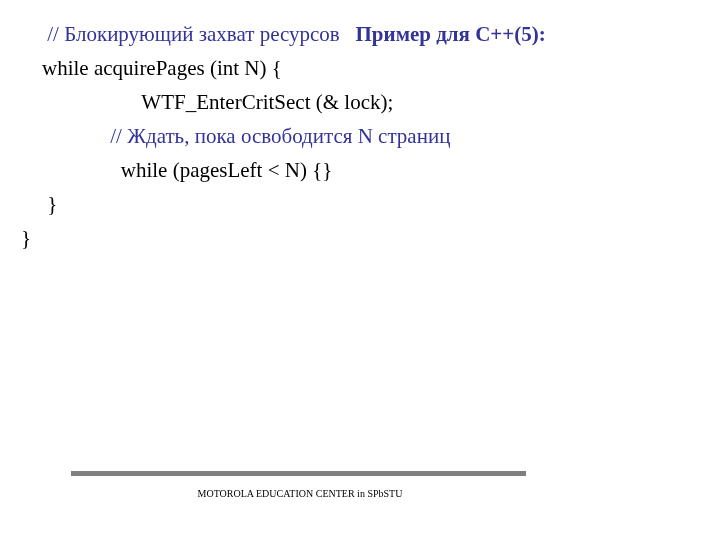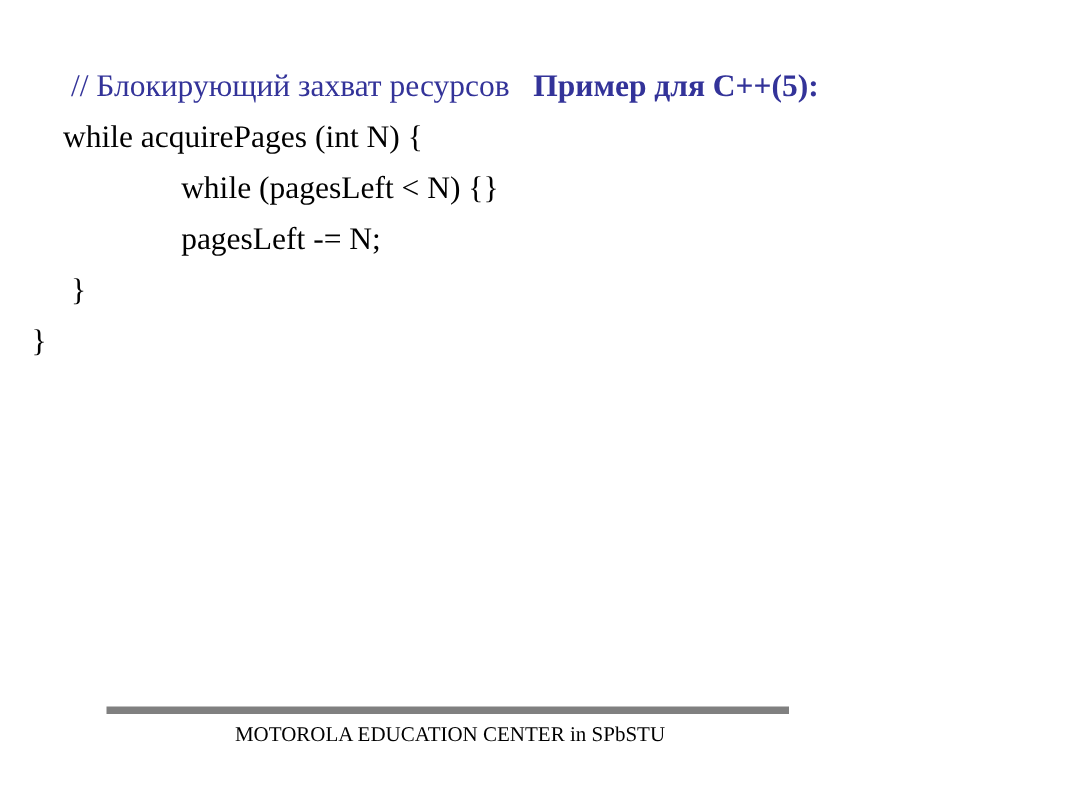--- a/index.html
+++ b/index.html
@@ -7,54 +7,55 @@
     margin: 0; padding: 0;
     width: 720px; height: 540px;
     background: #ffffff;
     font-family: "Times New Roman", Times, serif;
     font-size: 21px;
     color: #000000;
   }
   .slide {
     position: relative;
     width: 600px; height: 540px;
-    padding-top: 40px;
+    padding-top: 17px;
   }
   .line {
     white-space: pre;
     line-height: 1.62;
   }
   .comment { color: #333399; }
   .bold { font-weight: bold; }
   .footer-rule {
     position: absolute;
     left: 71px; right: 74px;
     bottom: 64px;
     height: 5px;
     background: #808080;
   }
   .footer-text {
     position: absolute;
     left: 0; right: 0;
     bottom: 41px;
     text-align: center;
-    font-size: 14px;
+    font-size: 10px;
     color: #000000;
     font-family: "Times New Roman", Times, serif;
   }
 </style>
 </head>
 <body>
 
 <div class="slide">
 
   <div class="line"><span class="comment">         // Блокирующий захват ресурсов   </span><span class="comment bold">Пример для С++(5):</span></div>
 
   <div class="line">        while acquirePages (int N) {</div>
+  <div class="line">                           WTF_EnterCritSect (&amp; lock);</div>
+  <div class="line comment">                     // Ждать, пока освободится N страниц</div>
   <div class="line">                       while (pagesLeft &lt; N) {}</div>
-  <div class="line">                       pagesLeft -= N;</div>
   <div class="line">         }</div>
   <div class="line">    }</div>
 
   <div class="footer-rule"></div>
   <div class="footer-text">MOTOROLA EDUCATION CENTER in SPbSTU</div>
 
 </div>
 
 </body></html>

